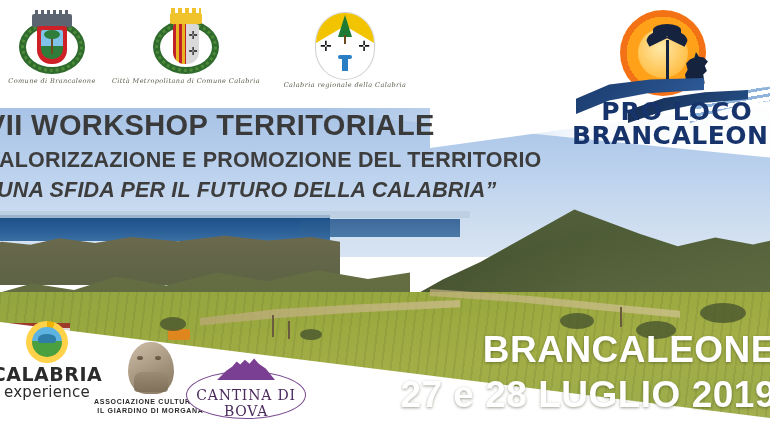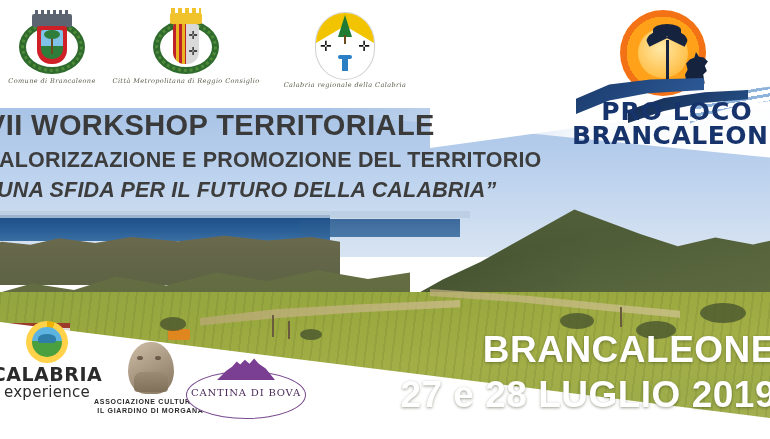--- a/index.html
+++ b/index.html
@@ -175,21 +175,21 @@
   .bust i{position:absolute;left:9px;top:14px;width:6px;height:4px;background:#6a5c48;border-radius:50%;}
   .bust b{position:absolute;left:27px;top:14px;width:6px;height:4px;background:#6a5c48;border-radius:50%;}
   .morgana .m1,.morgana .m2{font-size:7px;font-weight:bold;color:#2a2a2a;letter-spacing:.7px;line-height:9px;}
 
   .cantina{position:absolute;left:182px;bottom:20px;width:128px;text-align:center;}
   .cantina .oval{position:relative;width:118px;height:46px;border:1px solid #7a4b8f;border-radius:50%;
       margin:0 auto;background:#fff;}
   .cantina .hill{position:absolute;left:30px;top:-14px;width:58px;height:22px;background:#7a3f92;
       clip-path:polygon(0 100%,16% 58%,26% 40%,34% 16%,40% 30%,48% 8%,56% 26%,64% 2%,72% 26%,84% 48%,100% 100%);}
   .cantina .txt{position:absolute;left:0;right:0;top:15px;font-family:"DejaVu Serif",serif;
-      font-size:10px;color:#4b2a5c;letter-spacing:.8px;}
+      font-size:14px;color:#4b2a5c;letter-spacing:.8px;}
 </style>
 </head>
 <body>
 
 <div id="poster">
 
   <div class="photo">
     <div class="sky"></div>
     <div class="sea"></div>
     <div class="sea2"></div>
@@ -236,21 +236,21 @@
     <div class="crest" style="left:96px;top:12px;width:180px;">
       <div class="wreath">
         <div class="ring"></div>
         <div class="crownB"></div>
         <div class="shieldB">
           <div class="stripes"></div>
           <span class="cr1">✛</span>
           <span class="cr2">✛</span>
         </div>
       </div>
-      <div class="cap">Città Metropolitana di Reggio Consiglio</div>
+      <div class="cap">Città Metropolitana di Comune Calabria</div>
     </div>
 
     <div class="crest" style="left:250px;top:12px;width:190px;">
       <div class="calShield">
         <div class="q qt"></div>
         <div class="calq1"></div>
         <span class="calcross calcrossL">✛</span>
         <span class="calcross calcrossR">✛</span>
         <div class="calcol"></div>
       </div>

